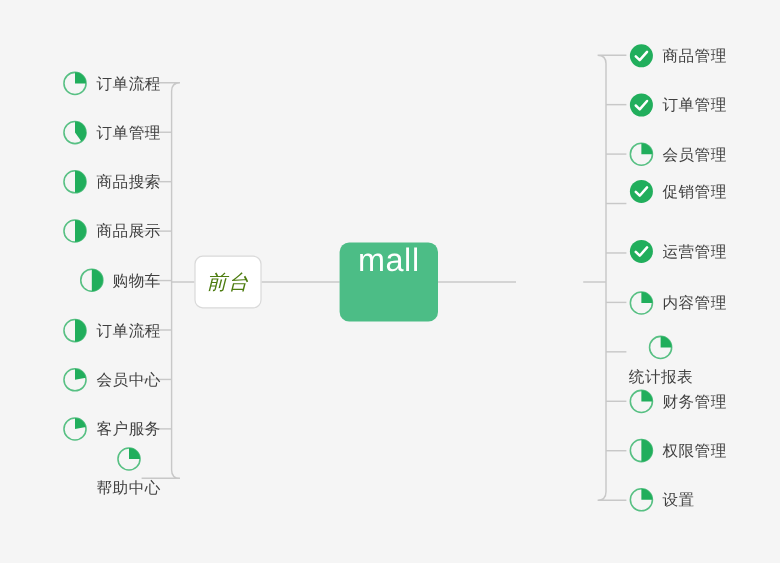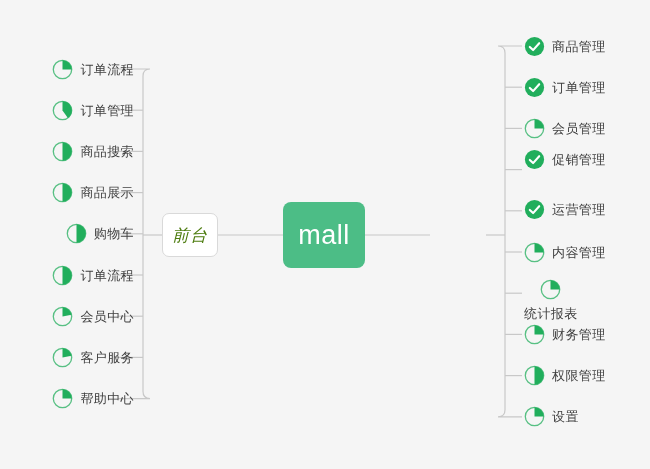--- a/index.html
+++ b/index.html
@@ -89,21 +89,20 @@
   
   #root-node {
     position: absolute;
     left: 283px;
     top: 202px;
     width: 82px;
     height: 66px;
     background: #4cbd86;
     border-radius: 8px;
     display: flex;
-    align-items: center;
     justify-content: center;
     box-sizing: border-box;
   }
   #root-node span {
     font-size: 27px;
     color: #ffffff;
     letter-spacing: 0.5px;
   }
 </style>
 </head>
@@ -205,21 +204,21 @@
       </div>
       <div class="leaf left" style="top: 343.4px;">
         <span class="icon">
           <svg viewBox="0 0 21 21" xmlns="http://www.w3.org/2000/svg">
     <circle cx="10.5" cy="10.5" r="9.2" fill="none" stroke="#21ae5c" stroke-width="1.3" opacity="0.75"></circle>
     <path d="M 10.5 10.5 L 10.5 1.3000000000000007 A 9.2 9.2 0 0 1 19.54 8.78 Z" fill="#21ae5c"></path>
   </svg>
         </span>
         <span class="leaf-label">客户服务</span>
       </div>
-      <div class="leaf left" style="top: 384.6px;">
+      <div class="leaf left" style="top: 384.6px; flex-direction: column;">
         <span class="icon">
           <svg viewBox="0 0 21 21" xmlns="http://www.w3.org/2000/svg">
     <circle cx="10.5" cy="10.5" r="9.2" fill="none" stroke="#21ae5c" stroke-width="1.3" opacity="0.75"></circle>
     <path d="M 10.5 10.5 L 10.5 1.3000000000000007 A 9.2 9.2 0 0 1 19.70 10.50 Z" fill="#21ae5c"></path>
   </svg>
         </span>
         <span class="leaf-label">帮助中心</span>
       </div>
     </div>
   <div id="leaves-right">

